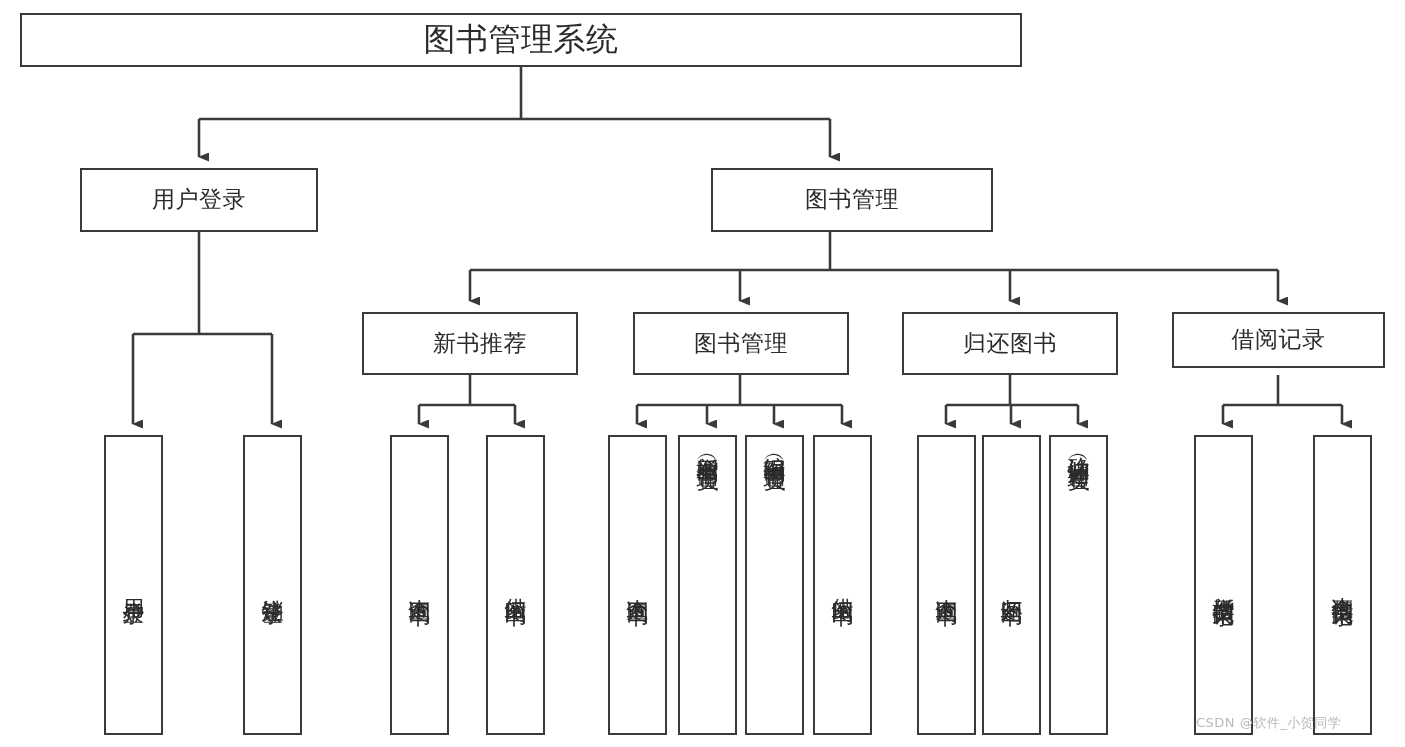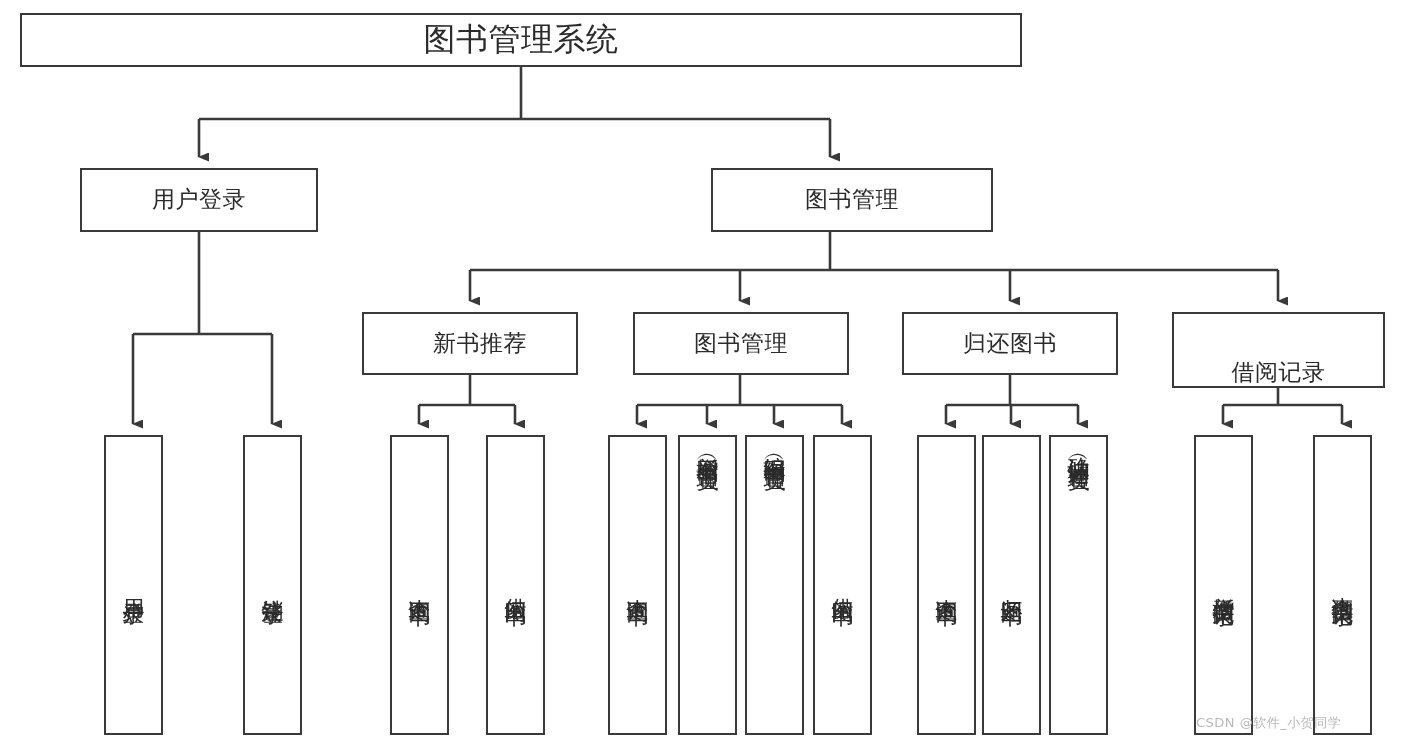--- a/index.html
+++ b/index.html
@@ -154,21 +154,21 @@
   </div>
 
   <div class="node horiz" style="left:633px; top:312px; width:216px; height:63px;">
     <span class="node-label">图书管理</span>
   </div>
 
   <div class="node horiz" style="left:902px; top:312px; width:216px; height:63px;">
     <span class="node-label">归还图书</span>
   </div>
 
-  <div class="node horiz" style="left:1172px; top:312px; width:213px; height:76px;align-items:flex-end;">
+  <div class="node horiz" style="left:1172px; top:312px; width:213px; height:56px;">
     <span class="node-label">借阅记录</span>
   </div>
 
   <div class="node vert centered" style="left:104px; top:435px; width:59px; height:300px;">
     <span class="node-label">用户登录</span>
   </div>
 
   <div class="node vert centered" style="left:243px; top:435px; width:59px; height:300px;">
     <span class="node-label">注销登录</span>
   </div>

